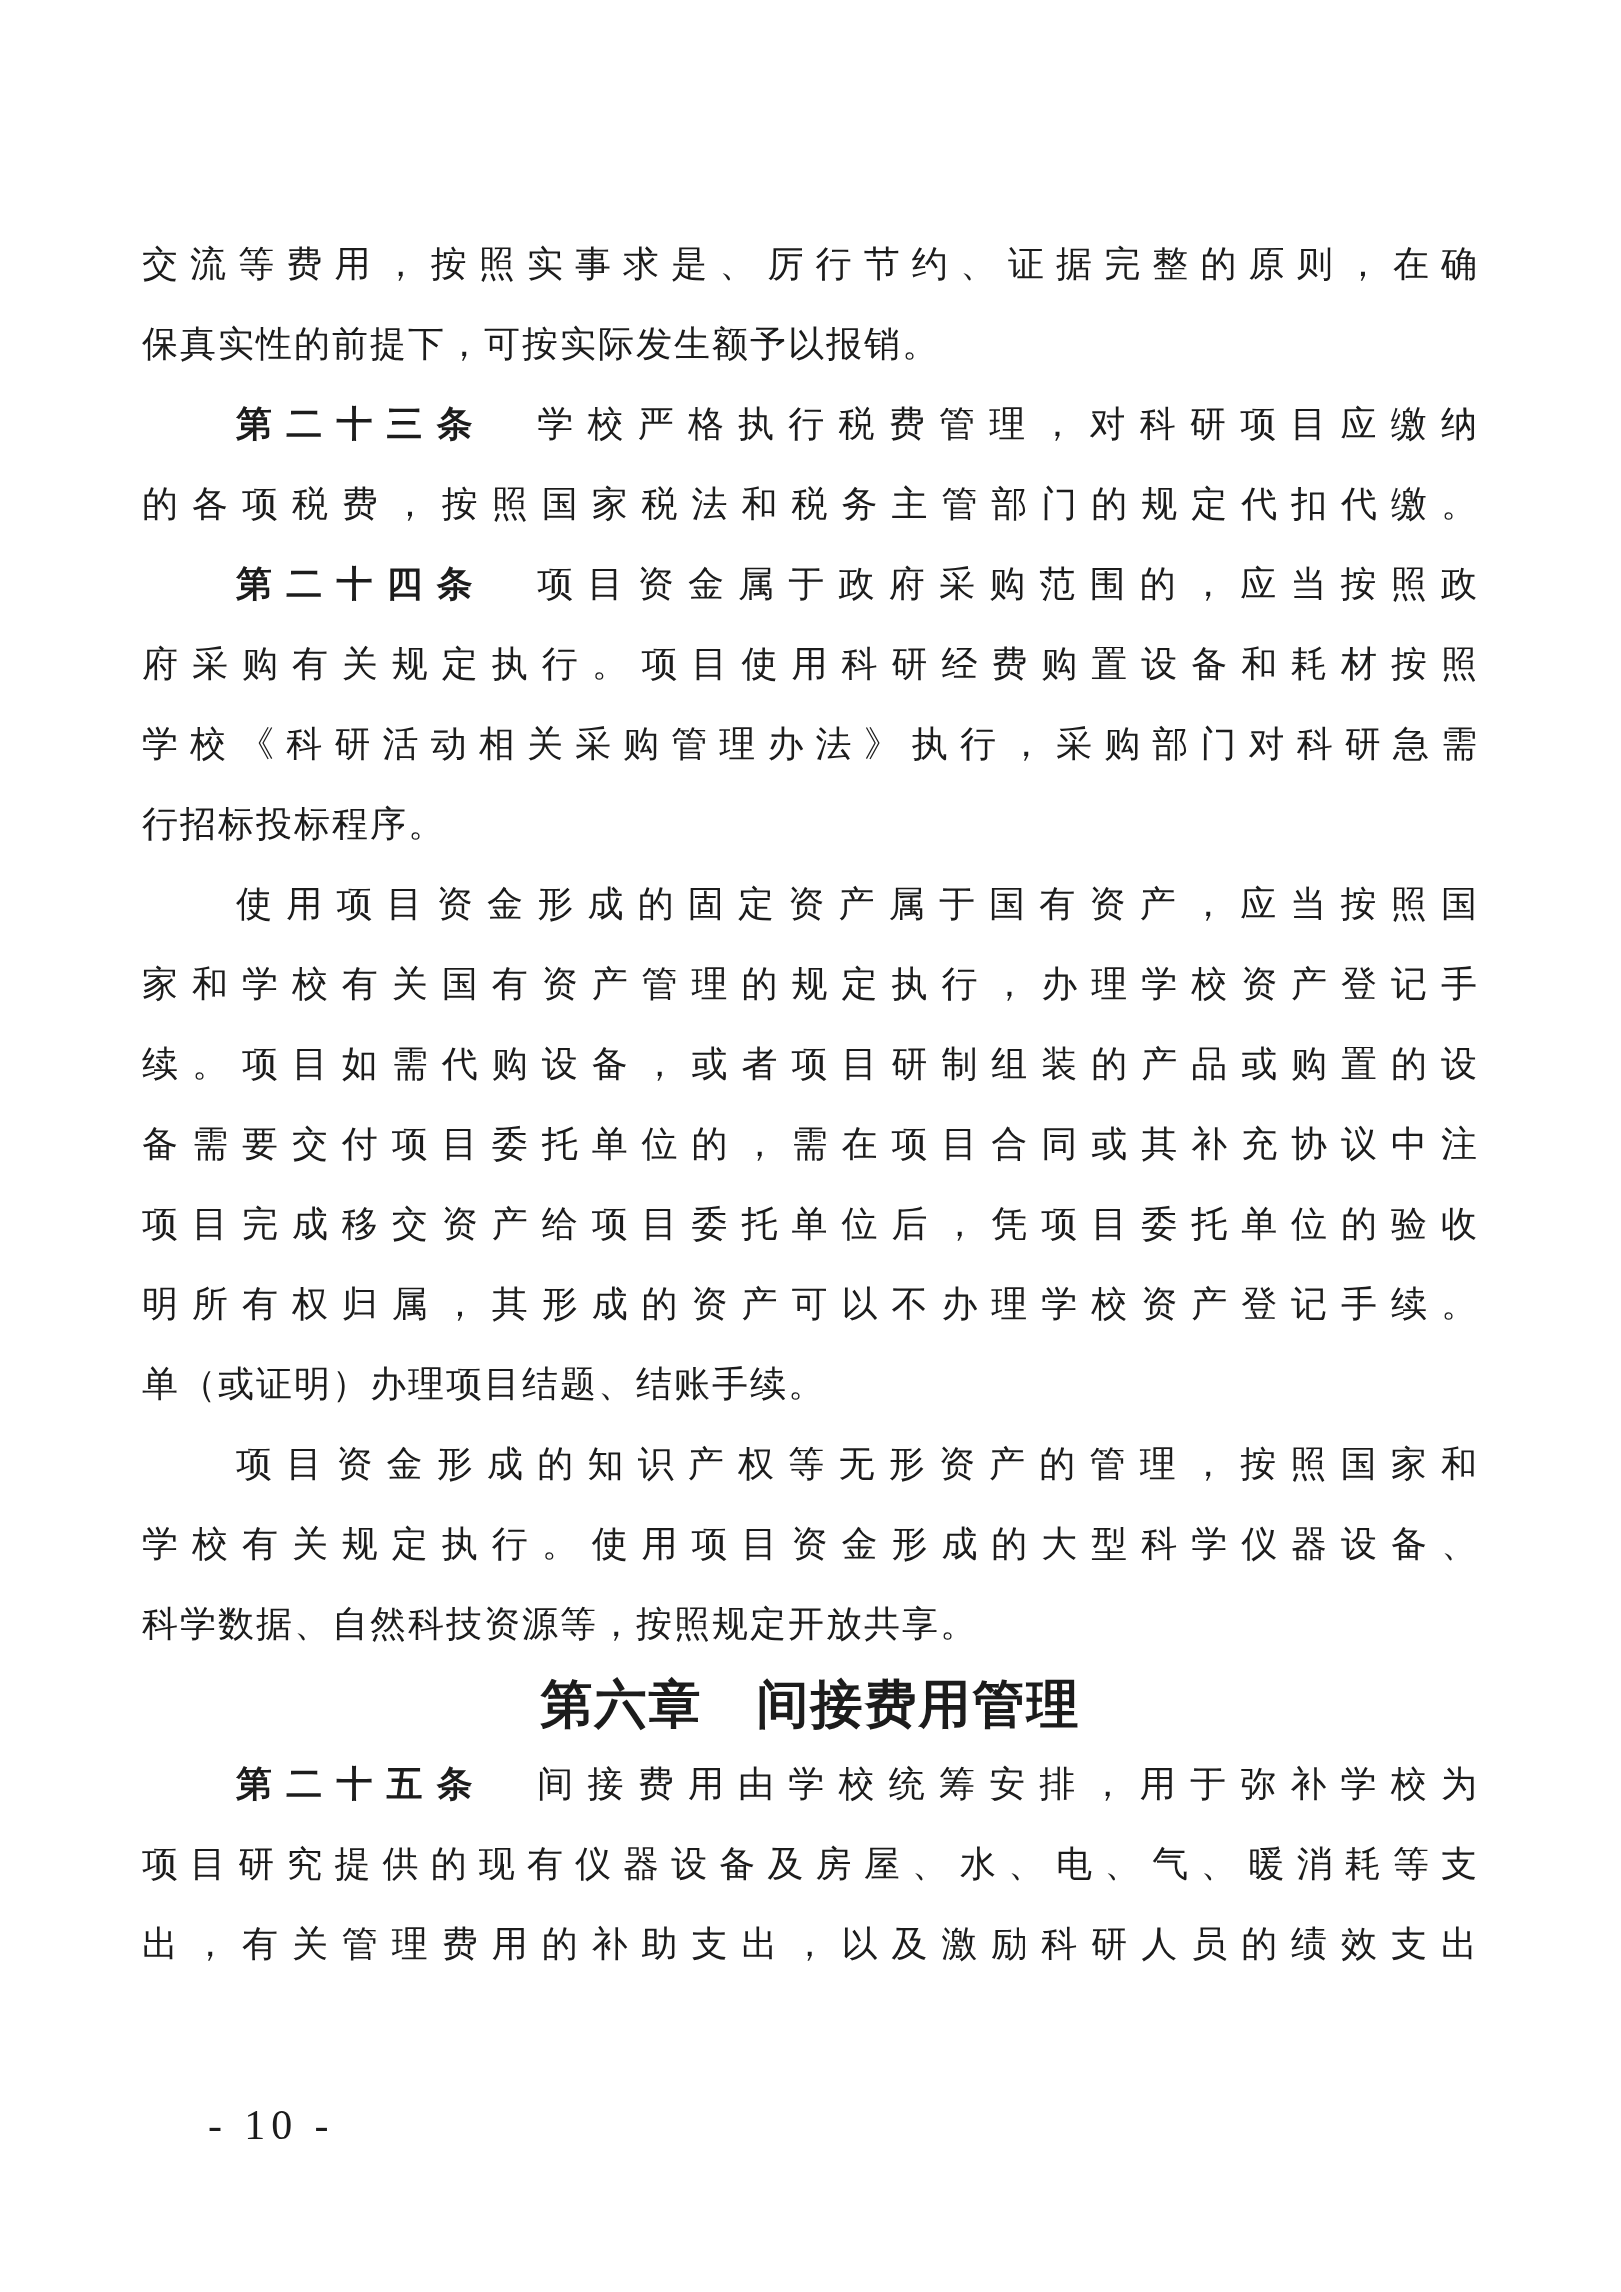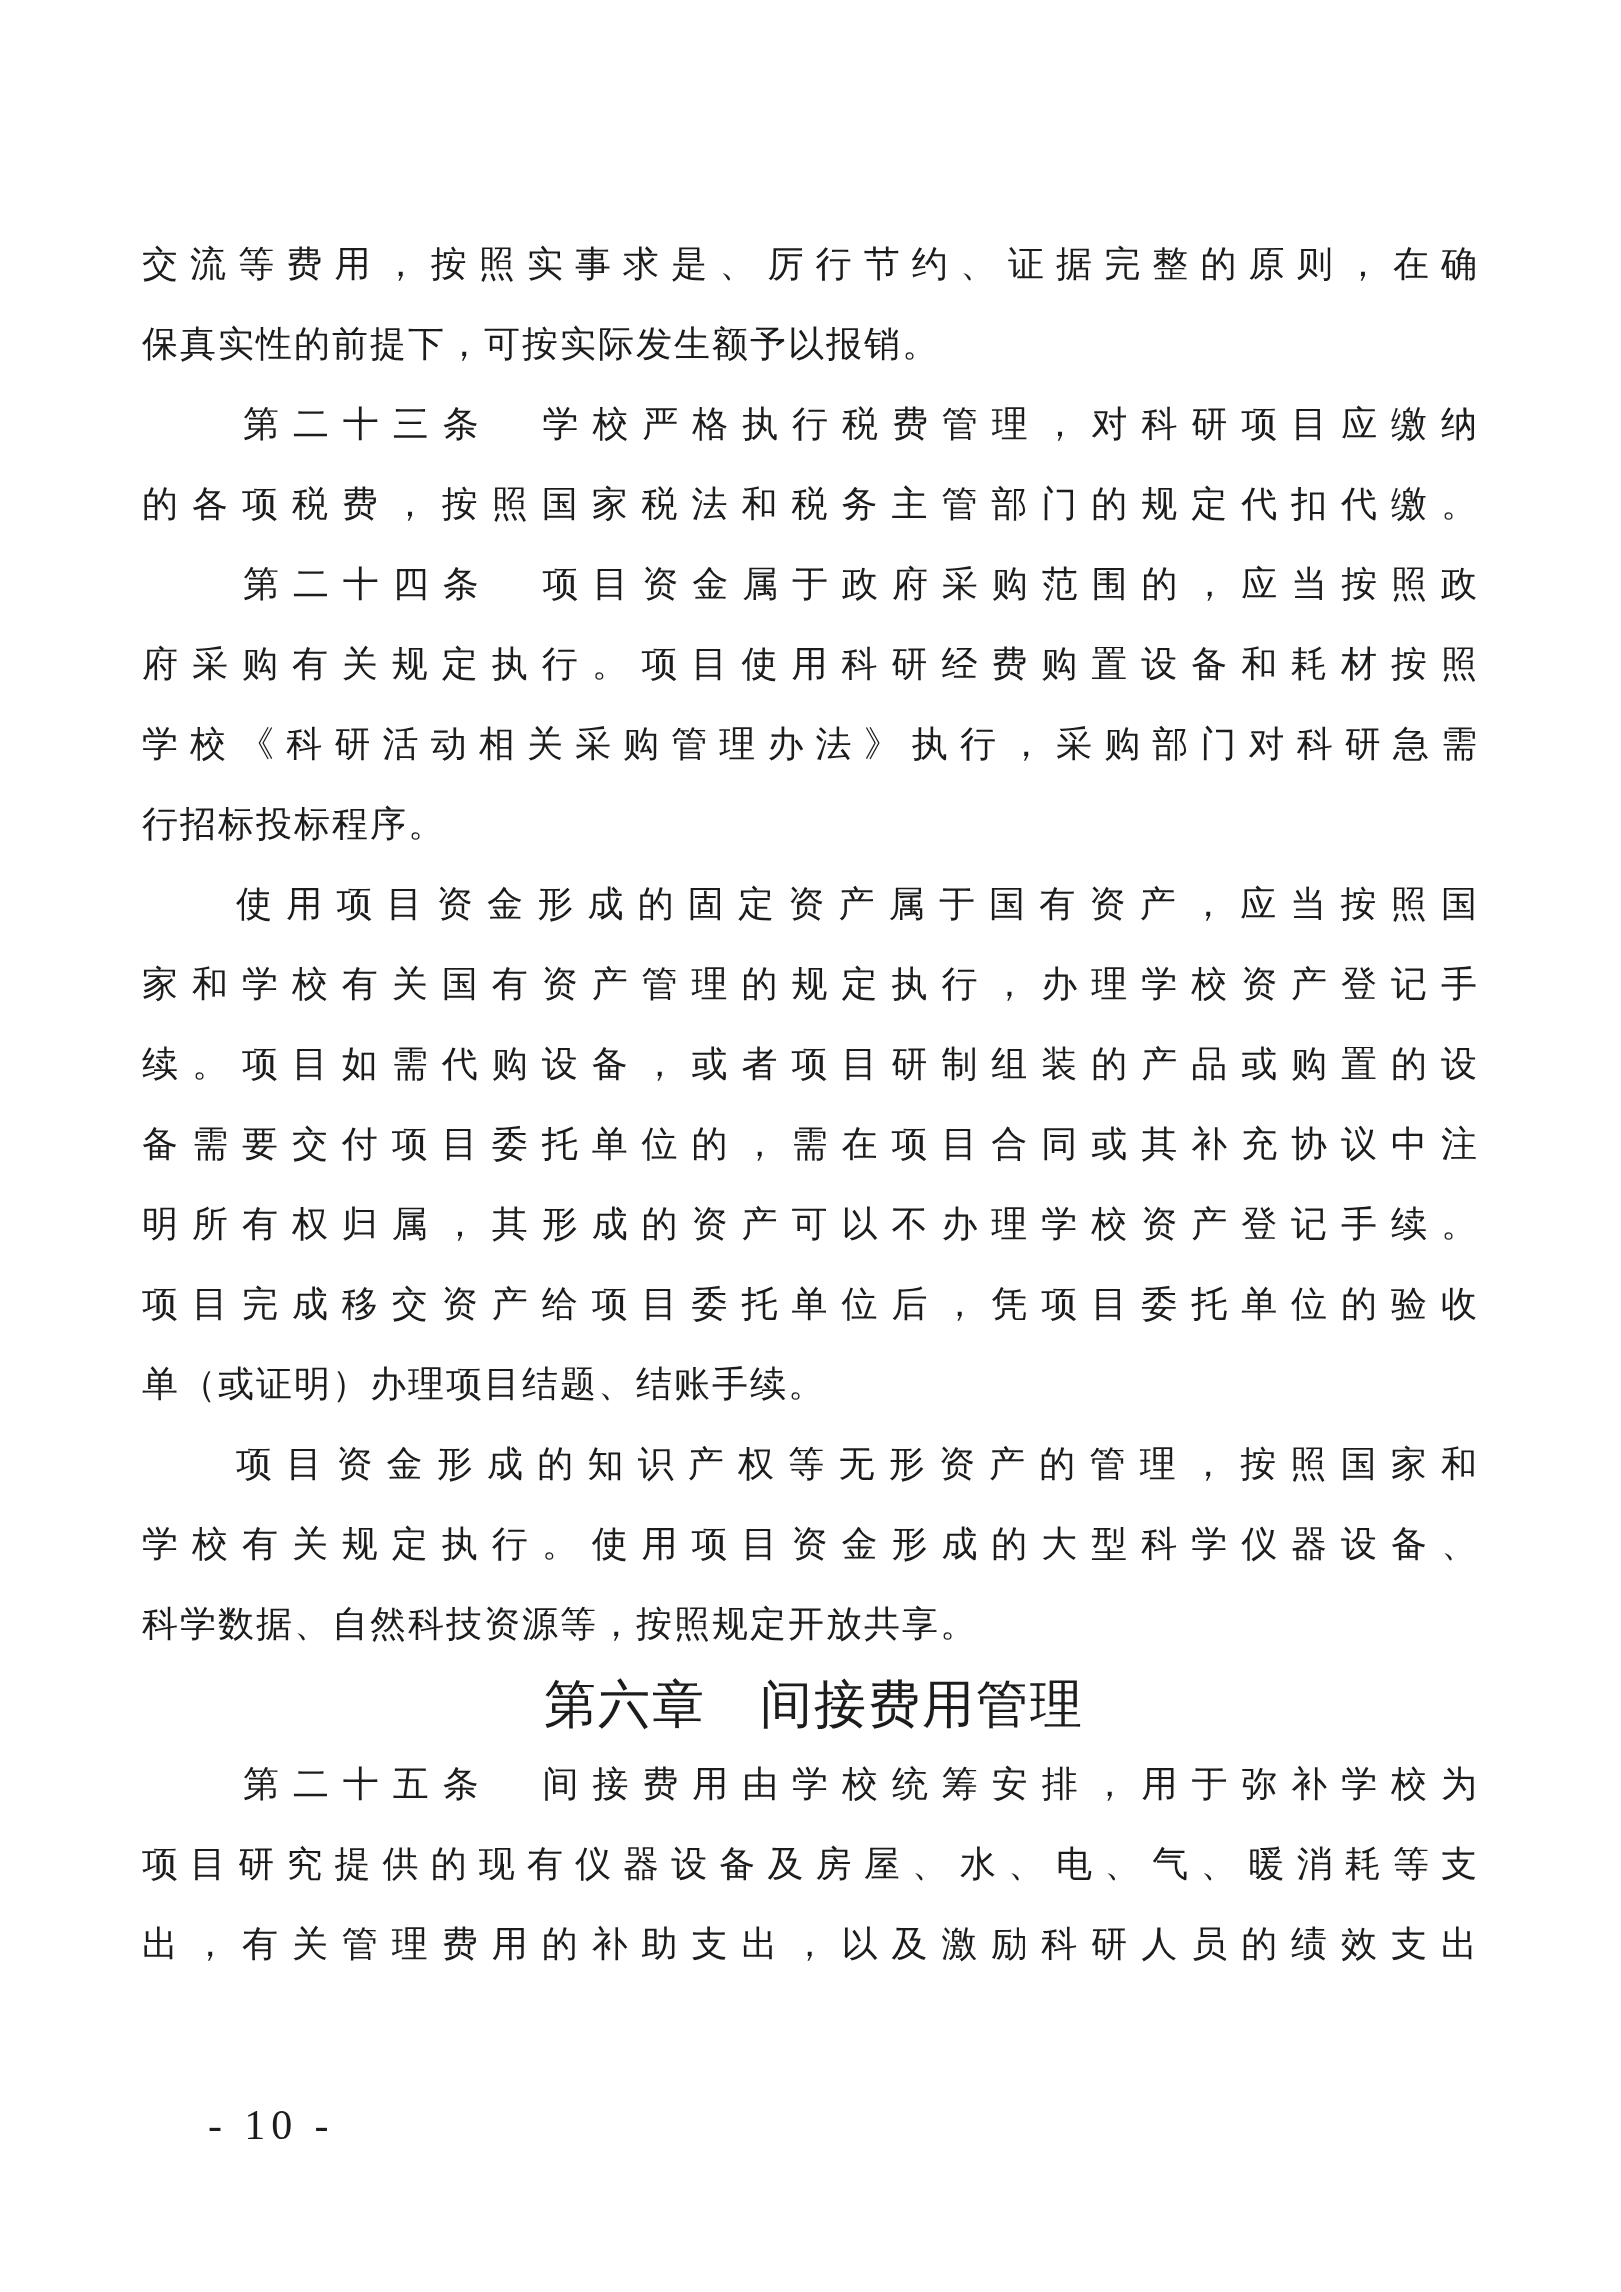--- a/index.html
+++ b/index.html
@@ -27,23 +27,22 @@
     text-align: left;
   }
   
   .line.j {
     text-align: justify;
     text-align-last: justify;
     text-justify: inter-character;
   }
   .line.ind { text-indent: 94px; }
   .seg.b {
-    font-weight: 400;
+    font-weight: 700;
     font-family: "Liberation Sans", "DejaVu Sans", sans-serif;
-    margin-left: 7px;
   }
   .line.chapter {
     text-align: center;
     text-align-last: center;
     font-weight: 700;
     font-family: "Liberation Sans", "DejaVu Sans", sans-serif;
     font-size: 52px;
   }
   .footer {
     position: absolute;
@@ -65,22 +64,22 @@
       <div class="line j ind"><span class="seg b">第二十三条</span><span class="seg">　学校严格执行税费管理，对科研项目应缴纳</span></div>
       <div class="line j"><span class="seg">的各项税费，按照国家税法和税务主管部门的规定代扣代缴。</span></div>
       <div class="line j ind"><span class="seg b">第二十四条</span><span class="seg">　项目资金属于政府采购范围的，应当按照政</span></div>
       <div class="line j"><span class="seg">府采购有关规定执行。项目使用科研经费购置设备和耗材按照</span></div>
       <div class="line j"><span class="seg">学校《科研活动相关采购管理办法》执行，采购部门对科研急需</span></div>
       <div class="line"><span class="seg">行招标投标程序。</span></div>
       <div class="line j ind"><span class="seg">使用项目资金形成的固定资产属于国有资产，应当按照国</span></div>
       <div class="line j"><span class="seg">家和学校有关国有资产管理的规定执行，办理学校资产登记手</span></div>
       <div class="line j"><span class="seg">续。项目如需代购设备，或者项目研制组装的产品或购置的设</span></div>
       <div class="line j"><span class="seg">备需要交付项目委托单位的，需在项目合同或其补充协议中注</span></div>
+      <div class="line j"><span class="seg">项目完成移交资产给项目委托单位后，凭项目委托单位的验收</span></div>
       <div class="line j"><span class="seg">明所有权归属，其形成的资产可以不办理学校资产登记手续。</span></div>
-      <div class="line j"><span class="seg">项目完成移交资产给项目委托单位后，凭项目委托单位的验收</span></div>
       <div class="line"><span class="seg">单（或证明）办理项目结题、结账手续。</span></div>
       <div class="line j ind"><span class="seg">项目资金形成的知识产权等无形资产的管理，按照国家和</span></div>
       <div class="line j"><span class="seg">学校有关规定执行。使用项目资金形成的大型科学仪器设备、</span></div>
       <div class="line"><span class="seg">科学数据、自然科技资源等，按照规定开放共享。</span></div>
       <div class="line chapter"><span class="seg b">第六章　间接费用管理</span></div>
       <div class="line j ind"><span class="seg b">第二十五条</span><span class="seg">　间接费用由学校统筹安排，用于弥补学校为</span></div>
       <div class="line j"><span class="seg">项目研究提供的现有仪器设备及房屋、水、电、气、暖消耗等支</span></div>
       <div class="line j"><span class="seg">出，有关管理费用的补助支出，以及激励科研人员的绩效支出</span></div>
     </div>
   <div class="footer">- 10 -</div>

